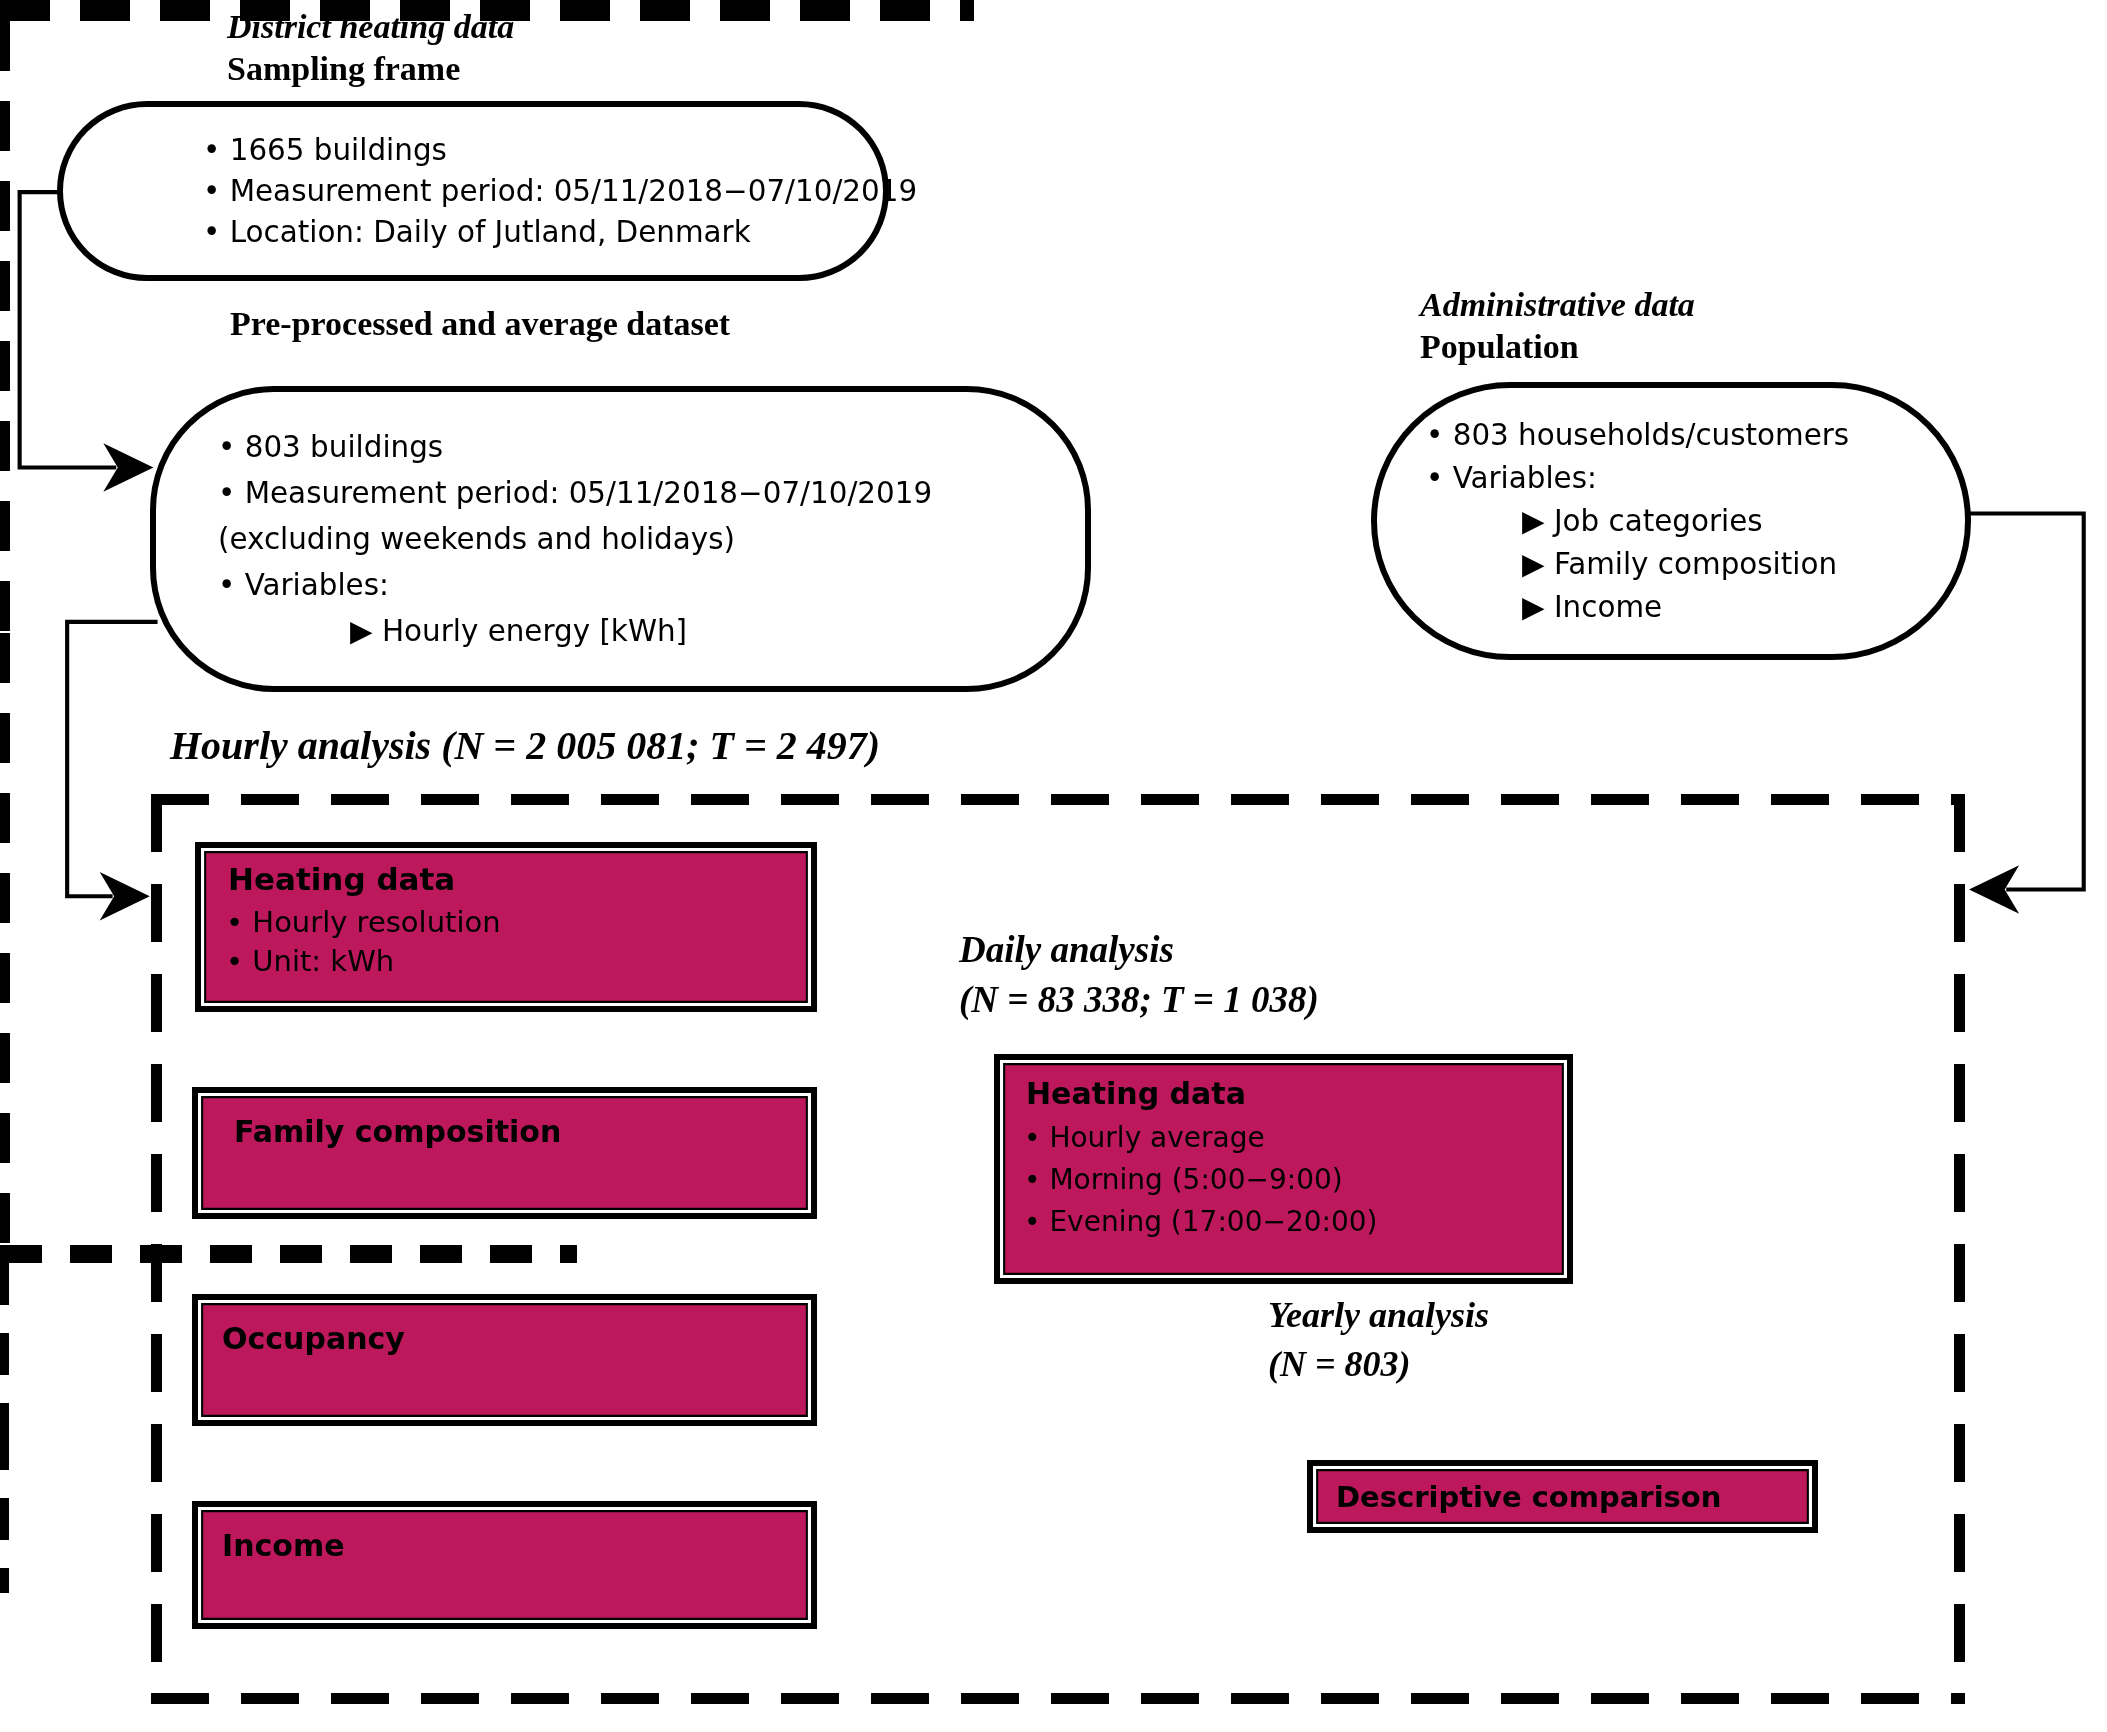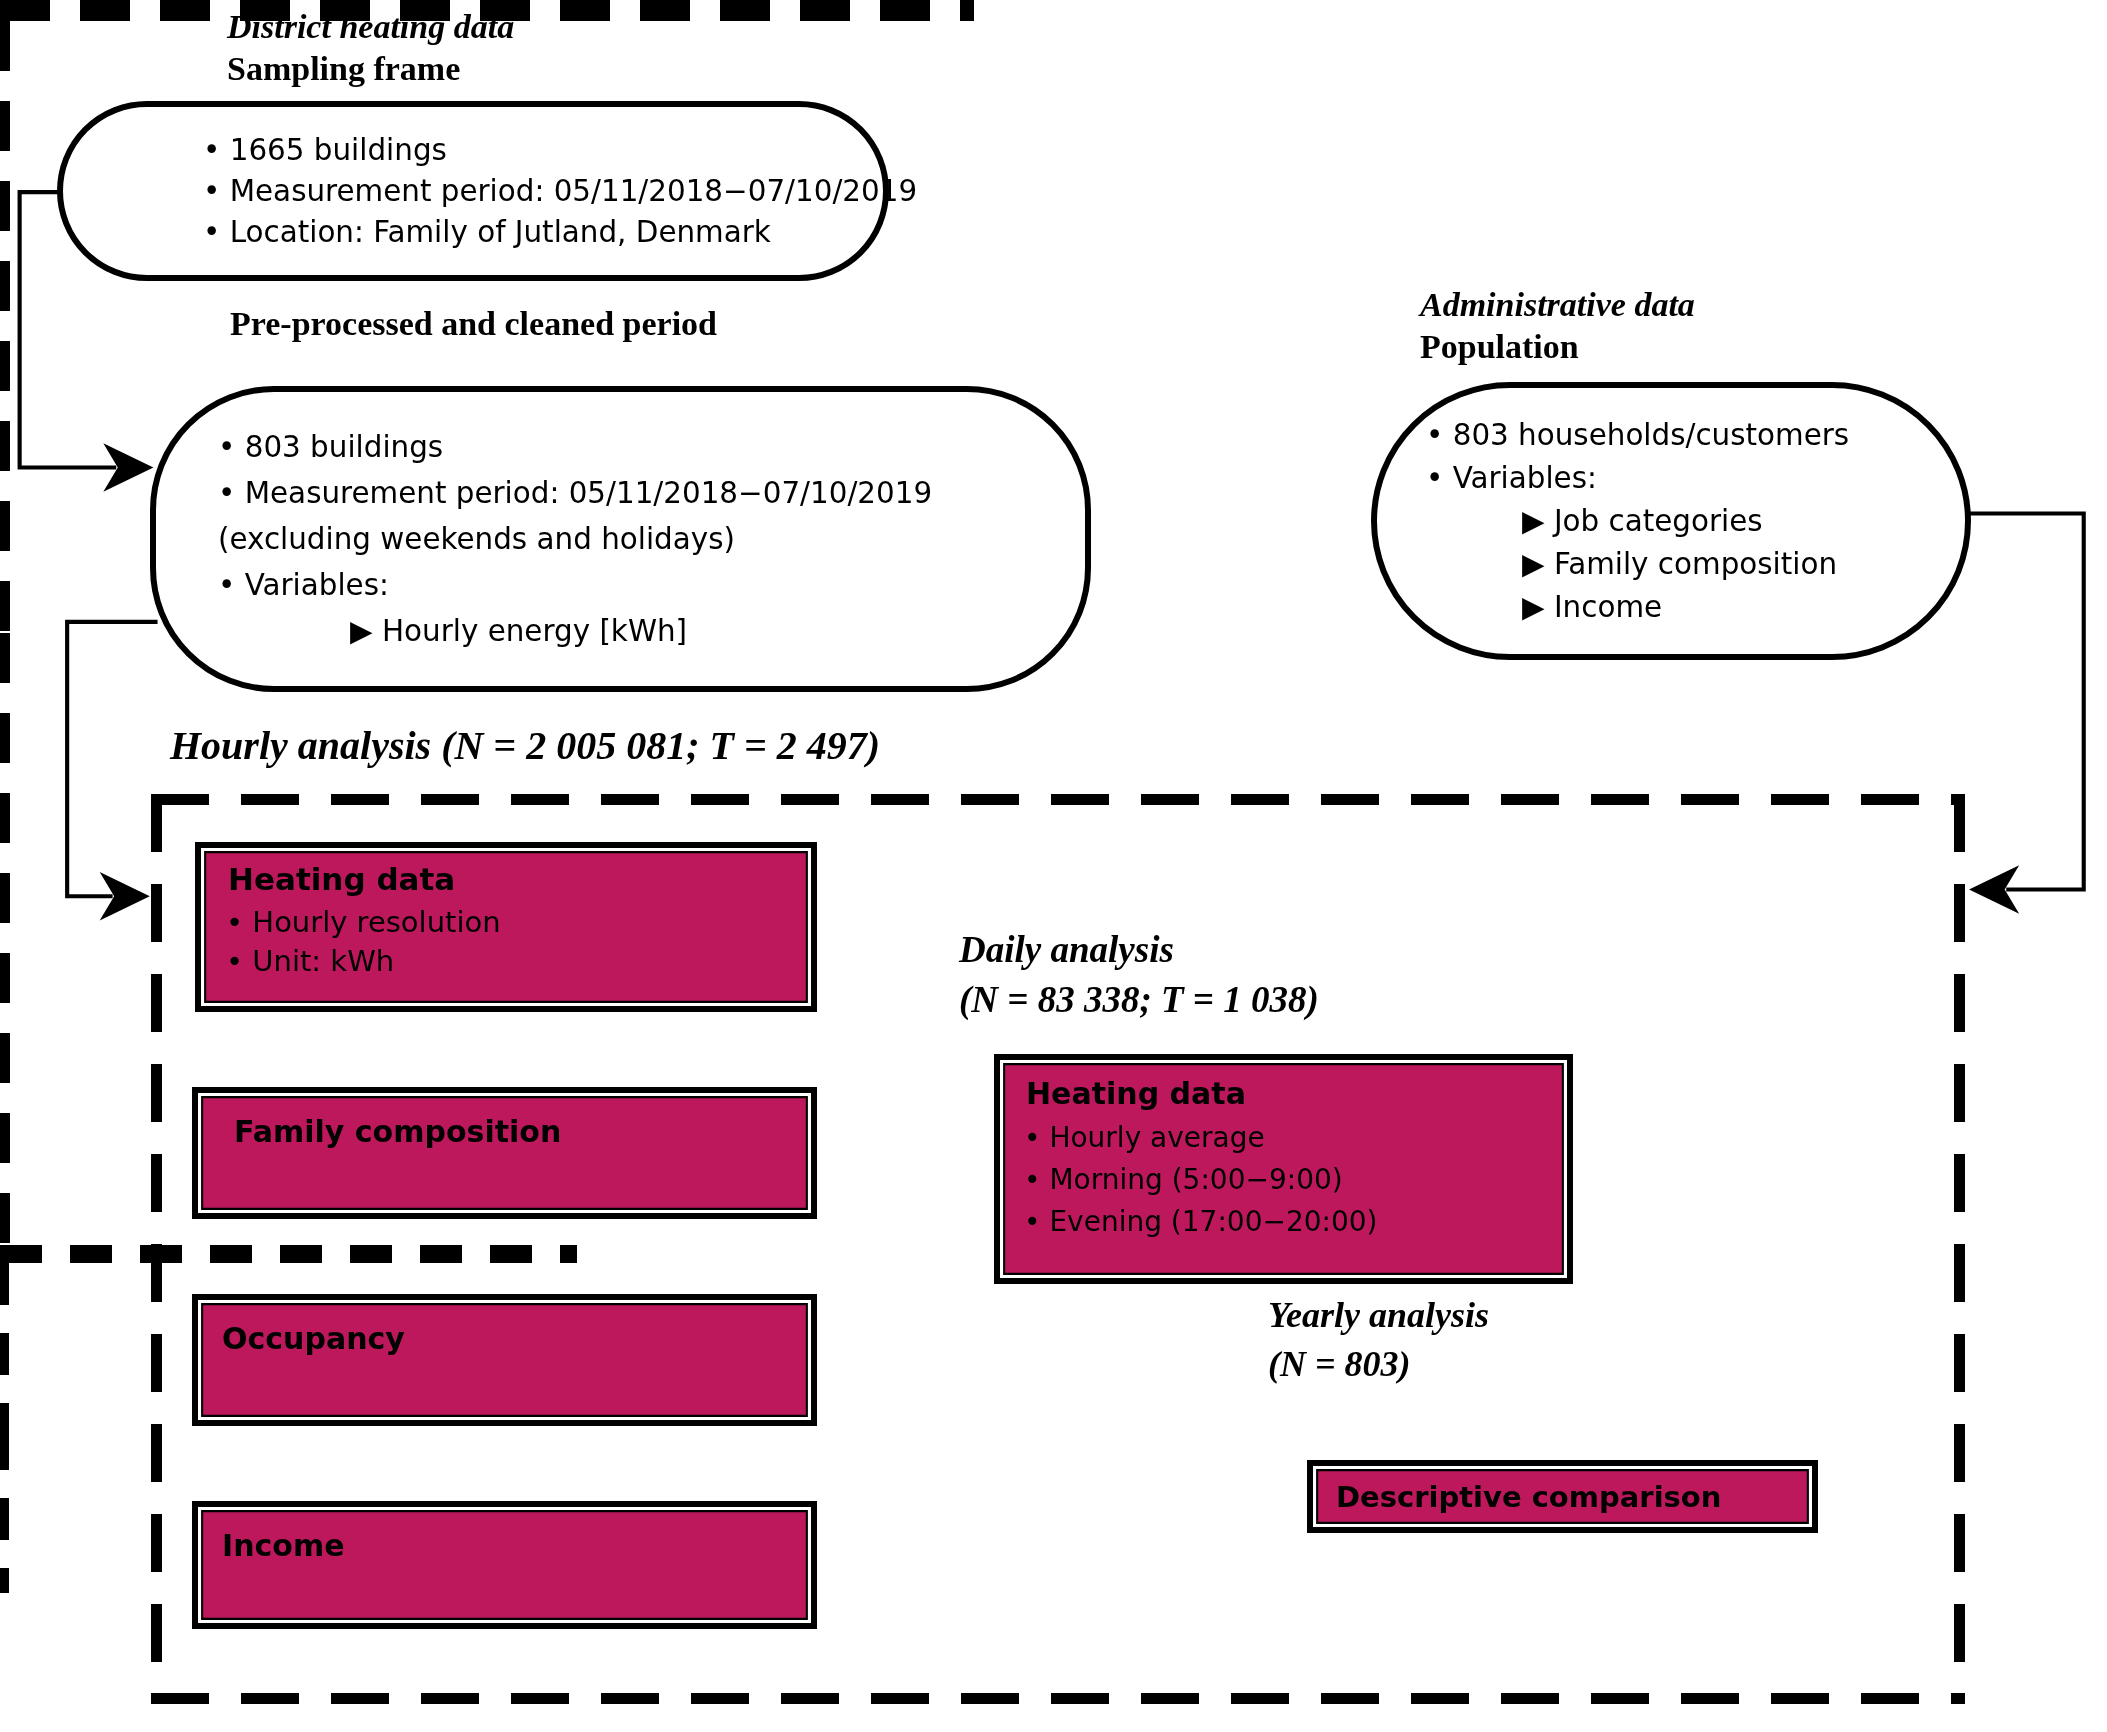--- a/index.html
+++ b/index.html
@@ -48,31 +48,31 @@
 </head>
 <body>
 
 <div id="canvas">
 
   <div class="abs" style="left:227px;top:6.2px;">
     <div class="hdr-line it">District heating data</div>
     <div class="hdr-line">Sampling frame</div>
   </div>
 
-  <div class="abs hdr-line" style="left:230px;top:303px;">Pre-processed and cleaned period</div>
+  <div class="abs hdr-line" style="left:230px;top:303px;">Pre-processed and average dataset</div>
 
   <div class="abs" style="left:1420px;top:284px;">
     <div class="hdr-line it">Administrative data</div>
     <div class="hdr-line">Population</div>
   </div>
 
   <div class="pill" style="left:57px;top:101px;width:832px;height:180px;border-radius:91px;padding-left:140px;">
     <div class="pline">• 1665 buildings</div>
     <div class="pline">• Measurement period: 05/11/2018−07/10/2019</div>
-    <div class="pline">• Location: Family of Jutland, Denmark</div>
+    <div class="pline">• Location: Daily of Jutland, Denmark</div>
   </div>
 
   <div class="pill pill2" style="left:150px;top:386px;width:941px;height:306px;border-radius:124px;padding-left:62px;">
     <div class="pline">• 803 buildings</div>
     <div class="pline">• Measurement period: 05/11/2018−07/10/2019</div>
     <div class="pline">(excluding weekends and holidays)</div>
     <div class="pline">• Variables:</div>
     <div class="pline ind1">▶ Hourly energy [kWh]</div>
   </div>
 

